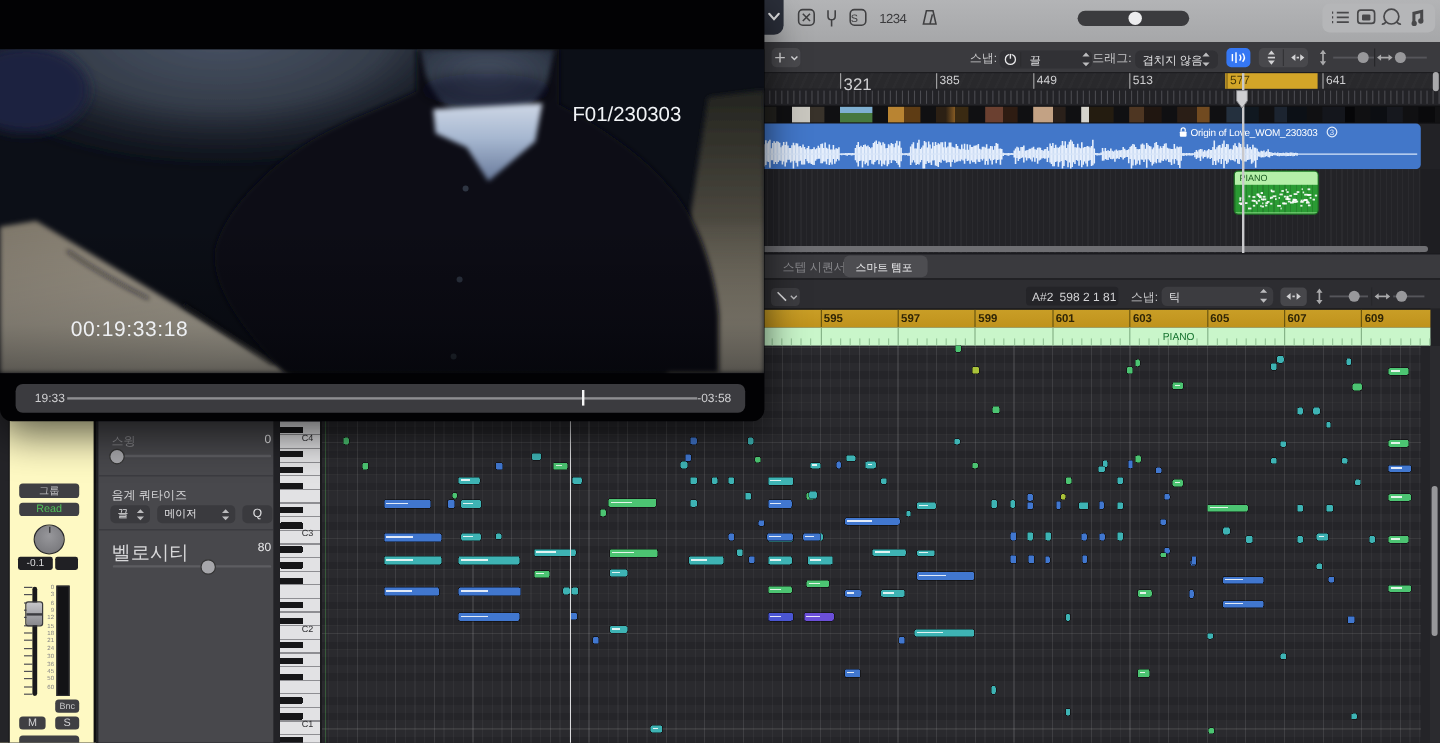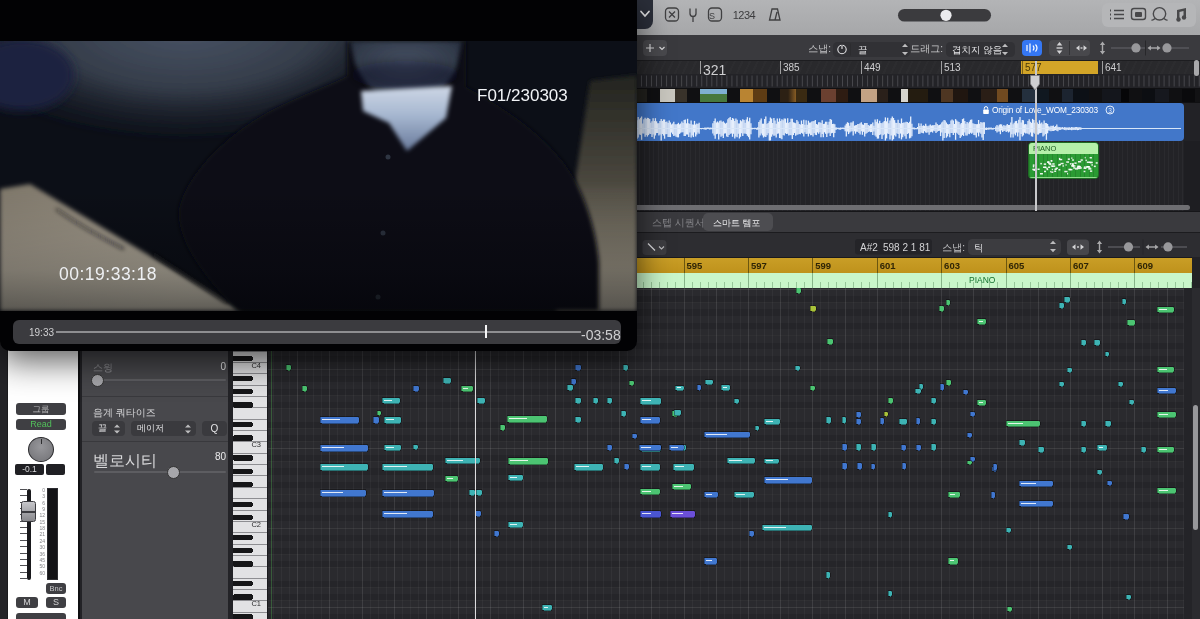--- a/index.html
+++ b/index.html
@@ -1448,21 +1448,21 @@
     <rect x="0" y="306.38" width="19.5" height="5.33" rx="1" fill="#161618"></rect>
     <rect x="0" y="293.12" width="19.5" height="5.33" rx="1" fill="#161618"></rect>
     <rect x="0" y="273.25" width="19.5" height="5.33" rx="1" fill="#161618"></rect>
     <rect x="0" y="260.00" width="19.5" height="5.33" rx="1" fill="#161618"></rect>
     <rect x="0" y="246.75" width="19.5" height="5.33" rx="1" fill="#161618"></rect>
     <text x="28.0" y="238.5" font-size="7.5" fill="#2e2e30" text-anchor="end" font-family="Liberation Sans">C2</text>
     <rect x="0" y="326.25" width="19.5" height="5.33" rx="1" fill="#161618"></rect>
     <text x="28.0" y="318.0" font-size="7.5" fill="#2e2e30" text-anchor="end" font-family="Liberation Sans">C1</text>
   </svg>
 <div class="a" style="left:1192.5px;top:405px;width:5.5px;height:125px;border-radius:3px;background:#98989b"></div>
-<div class="a" style="left:0;top:287px;width:80px;height:332px;background:#ffffff;border-right:2px solid #0f0f11">
+<div class="a" style="left:0;top:287px;width:80px;height:332px;background:#fef9c3;border-right:2px solid #0f0f11">
     <div class="a" style="left:0;top:0;width:8px;height:332px;background:#242428;border-right:1px solid #1b1b1e"></div>
     <div class="a" style="left:16px;top:116px;width:50px;height:12px;background:#3f3f43;border-radius:3px;color:#b8b8ba;font-size:8.5px;text-align:center;line-height:12px">그룹</div>
     <div class="a" style="left:16px;top:131.5px;width:50px;height:11.5px;background:#3f3f43;border-radius:3px;color:#52c05a;font-size:9px;text-align:center;line-height:11.5px">Read</div>
     <div class="a" style="left:28px;top:150.0px;width:26px;height:25px;border-radius:50%;background:radial-gradient(circle at 50% 38%, #97979b, #717175);border:1px solid #28282b"></div>
     <div class="a" style="left:40.5px;top:152.0px;width:1.6px;height:5px;background:#2c2c2e"></div>
     <div class="a" style="left:15px;top:177px;width:29px;height:11px;background:#202024;border-radius:2px;color:#dcdcde;font-size:8.5px;text-align:center;line-height:11px">-0.1</div>
     <div class="a" style="left:46px;top:177px;width:19px;height:11px;background:#202024;border-radius:2px;color:#dcdcde;font-size:8.5px;text-align:center;line-height:11px"></div>
     <div class="a" style="left:20px;top:202.0px;width:7px;height:1px;background:#505054"></div>
     <div class="a" style="left:20px;top:208.3px;width:7px;height:1px;background:#505054"></div>
     <div class="a" style="left:20px;top:214.7px;width:7px;height:1px;background:#505054"></div>
@@ -1588,14 +1588,14 @@
 <circle cx="378" cy="256" r="2.5" fill="#293039"></circle>
 <rect width="637" height="270" fill="url(#vig)"></rect>
 </svg>
  <div class="a" style="left:477px;top:45px;font-size:17px;color:#f2f4f7">F01/230303</div>
  <div class="a" style="left:59px;top:223px;font-size:17.5px;color:#eef0f3;letter-spacing:0.5px">00:19:33:18</div>
 </div>
 <div class="a" style="left:13px;top:320px;width:608px;height:24px;background:rgba(62,62,66,0.95);border-radius:6px">
  <div class="a" style="left:16px;top:7px;font-size:10px;color:#cfcfd1">19:33</div>
  <div class="a" style="left:43px;top:11px;width:525px;height:2px;background:#8e8e91"></div>
  <div class="a" style="left:472px;top:5px;width:2px;height:13px;background:#f5f5f6"></div>
- <div class="a" style="left:568px;top:7px;font-size:14px;color:#cfcfd1">-03:58</div>
+ <div class="a" style="left:568px;top:7px;font-size:10px;color:#cfcfd1">-03:58</div>
 </div>
 </div>
 </body></html>

